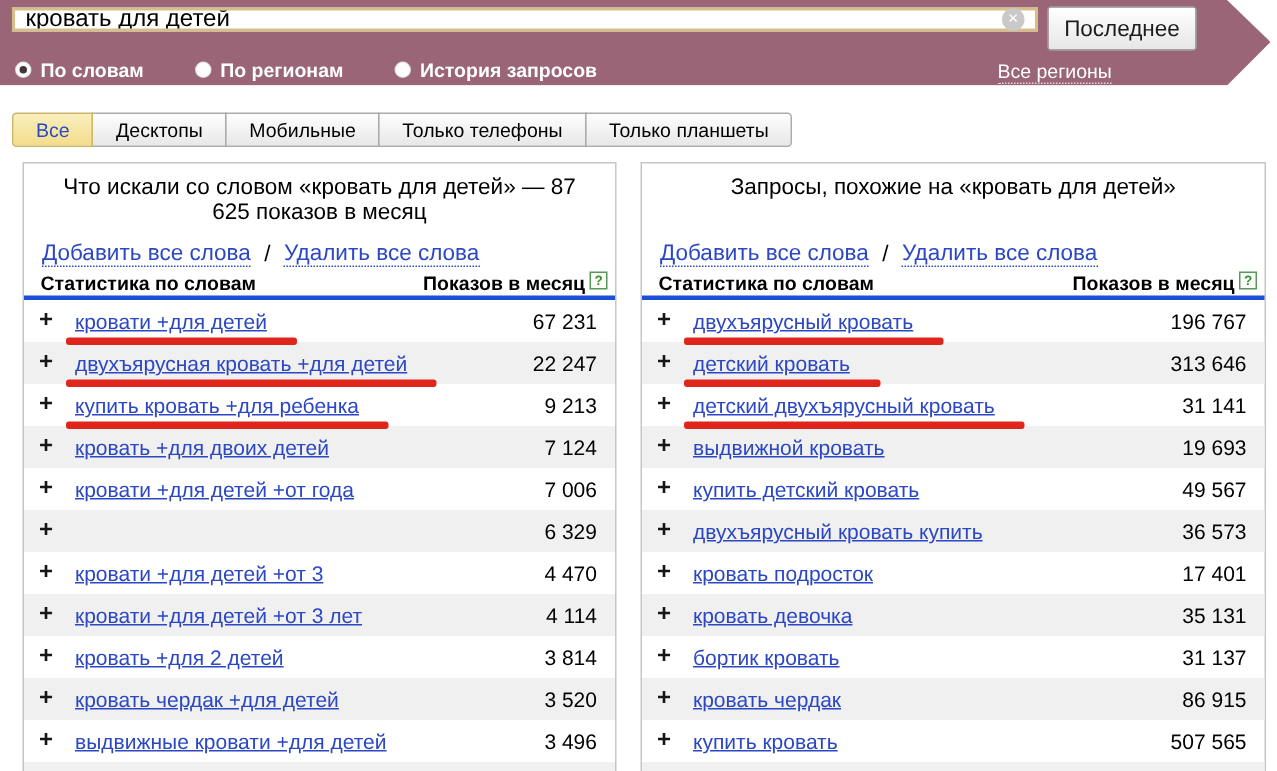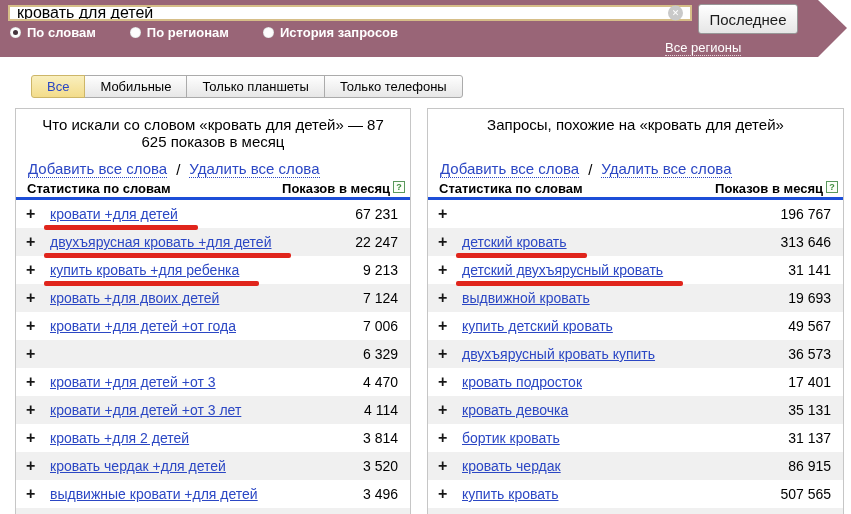--- a/index.html
+++ b/index.html
@@ -20,33 +20,33 @@
   .search-box{position:absolute;left:8px;top:5px;width:684px;height:16px;
     background:#fff;border:2px solid #d6be88;}
   .search-input{position:absolute;inset:0;width:100%;height:100%;border:none;outline:none;
     font-family:inherit;font-size:16px;padding:0 28px 0 7px;color:#000;background:transparent;}
   .clear-icon{position:absolute;right:7px;top:50%;transform:translateY(-50%);
     width:15px;height:15px;border-radius:50%;background:#c9c9c9;color:#fff;
     font-size:9px;line-height:15px;text-align:center;cursor:pointer;font-weight:bold;}
   .submit-btn{position:absolute;left:698px;top:4px;width:100px;height:30px;
     background:linear-gradient(#ffffff,#e6e6e6);border:1px solid #979797;border-radius:3px;
     font-family:inherit;font-size:15px;color:#1c1c1c;cursor:pointer;}
-  .radio-row{position:absolute;left:10px;top:25px;display:flex;gap:34px;align-items:center;}
+  .radio-row{position:absolute;left:10px;top:39px;display:flex;gap:34px;align-items:center;}
   .radio-item{display:inline-flex;align-items:center;color:#fff;font-size:13px;
     font-weight:bold;cursor:pointer;}
   .radio-circle{width:11px;height:11px;border-radius:50%;background:#fdfdfd;
     display:inline-block;margin-right:6px;position:relative;box-shadow:inset 0 0 1px #777;}
   .radio-circle.selected::after{content:"";position:absolute;left:3px;top:3px;width:5px;height:5px;
     border-radius:50%;background:#44343c;}
   .all-regions{position:absolute;left:637px;top:40px;color:#fff;font-size:13px;
     text-decoration:none;border-bottom:1px dotted #e8d9de;cursor:pointer;margin-left:28px;}
 
   
   .tabbar{position:absolute;top:75px;left:8px;width:835px;height:24px;}
-  .tabs{display:inline-flex;margin-left:23px;}
+  .tabs{display:inline-flex;}
   .tab{height:23px;line-height:21px;padding:0 15px;font-size:13px;cursor:pointer;
     background:linear-gradient(#fefefe,#e7e7e7);border:1px solid #ababab;color:#000;
     margin-left:-1px;white-space:nowrap;}
   .tab:first-child{border-radius:3px 0 0 3px;margin-left:0;}
   .tab:last-child{border-radius:0 3px 3px 0;}
   .tab.active{background:linear-gradient(#f9efbe,#f3dc8a);border-color:#cdb668;
     color:var(--accent_link,#2b47c4);position:relative;z-index:1;}
   .last-update{position:absolute;right:0;top:4px;font-size:13px;color:#1c1c1c;}
 
   
@@ -96,23 +96,24 @@
         <span class="radio-circle"></span>
         <span>История запросов</span>
       </span>
     </div>
   <a class="all-regions">Все регионы</a>
 </div>
 
 <div class="tabbar">
   <div class="tabs">
       <span class="tab active">Все</span>
+      <span class="tab">Десктопы</span>
       <span class="tab">Мобильные</span>
+      <span class="tab">Только телефоны</span>
       <span class="tab">Только планшеты</span>
-      <span class="tab">Только телефоны</span>
     </div>
 </div>
 
 <div id="panels">
   <section class="panel left">
     <div class="panel-title">Что искали со словом «кровать для детей» — 87 625 показов в месяц</div>
     <div class="links-row">
       <a class="dash-link add">Добавить все слова</a>
       <span class="slash">/</span>
       <a class="dash-link rem">Удалить все слова</a>
@@ -223,20 +224,23 @@
     <div class="thead">
       <span class="th-left">Статистика по словам</span>
       <span class="th-right">
         <span class="th-label">Показов в месяц</span>
         <span class="help-icon">?</span>
       </span>
     </div>
     <div class="rows">
   <div class="row annotated">
     <span class="plus">+</span>
+    <span class="kw-wrap">
+      <a class="kw">двухъярусный кровать</a>
+    </span>
     <span class="num">196 767</span>
   </div>
 
   <div class="row annotated">
     <span class="plus">+</span>
     <span class="kw-wrap">
       <a class="kw">детский кровать</a>
     </span>
     <span class="num">313 646</span>
   </div>

